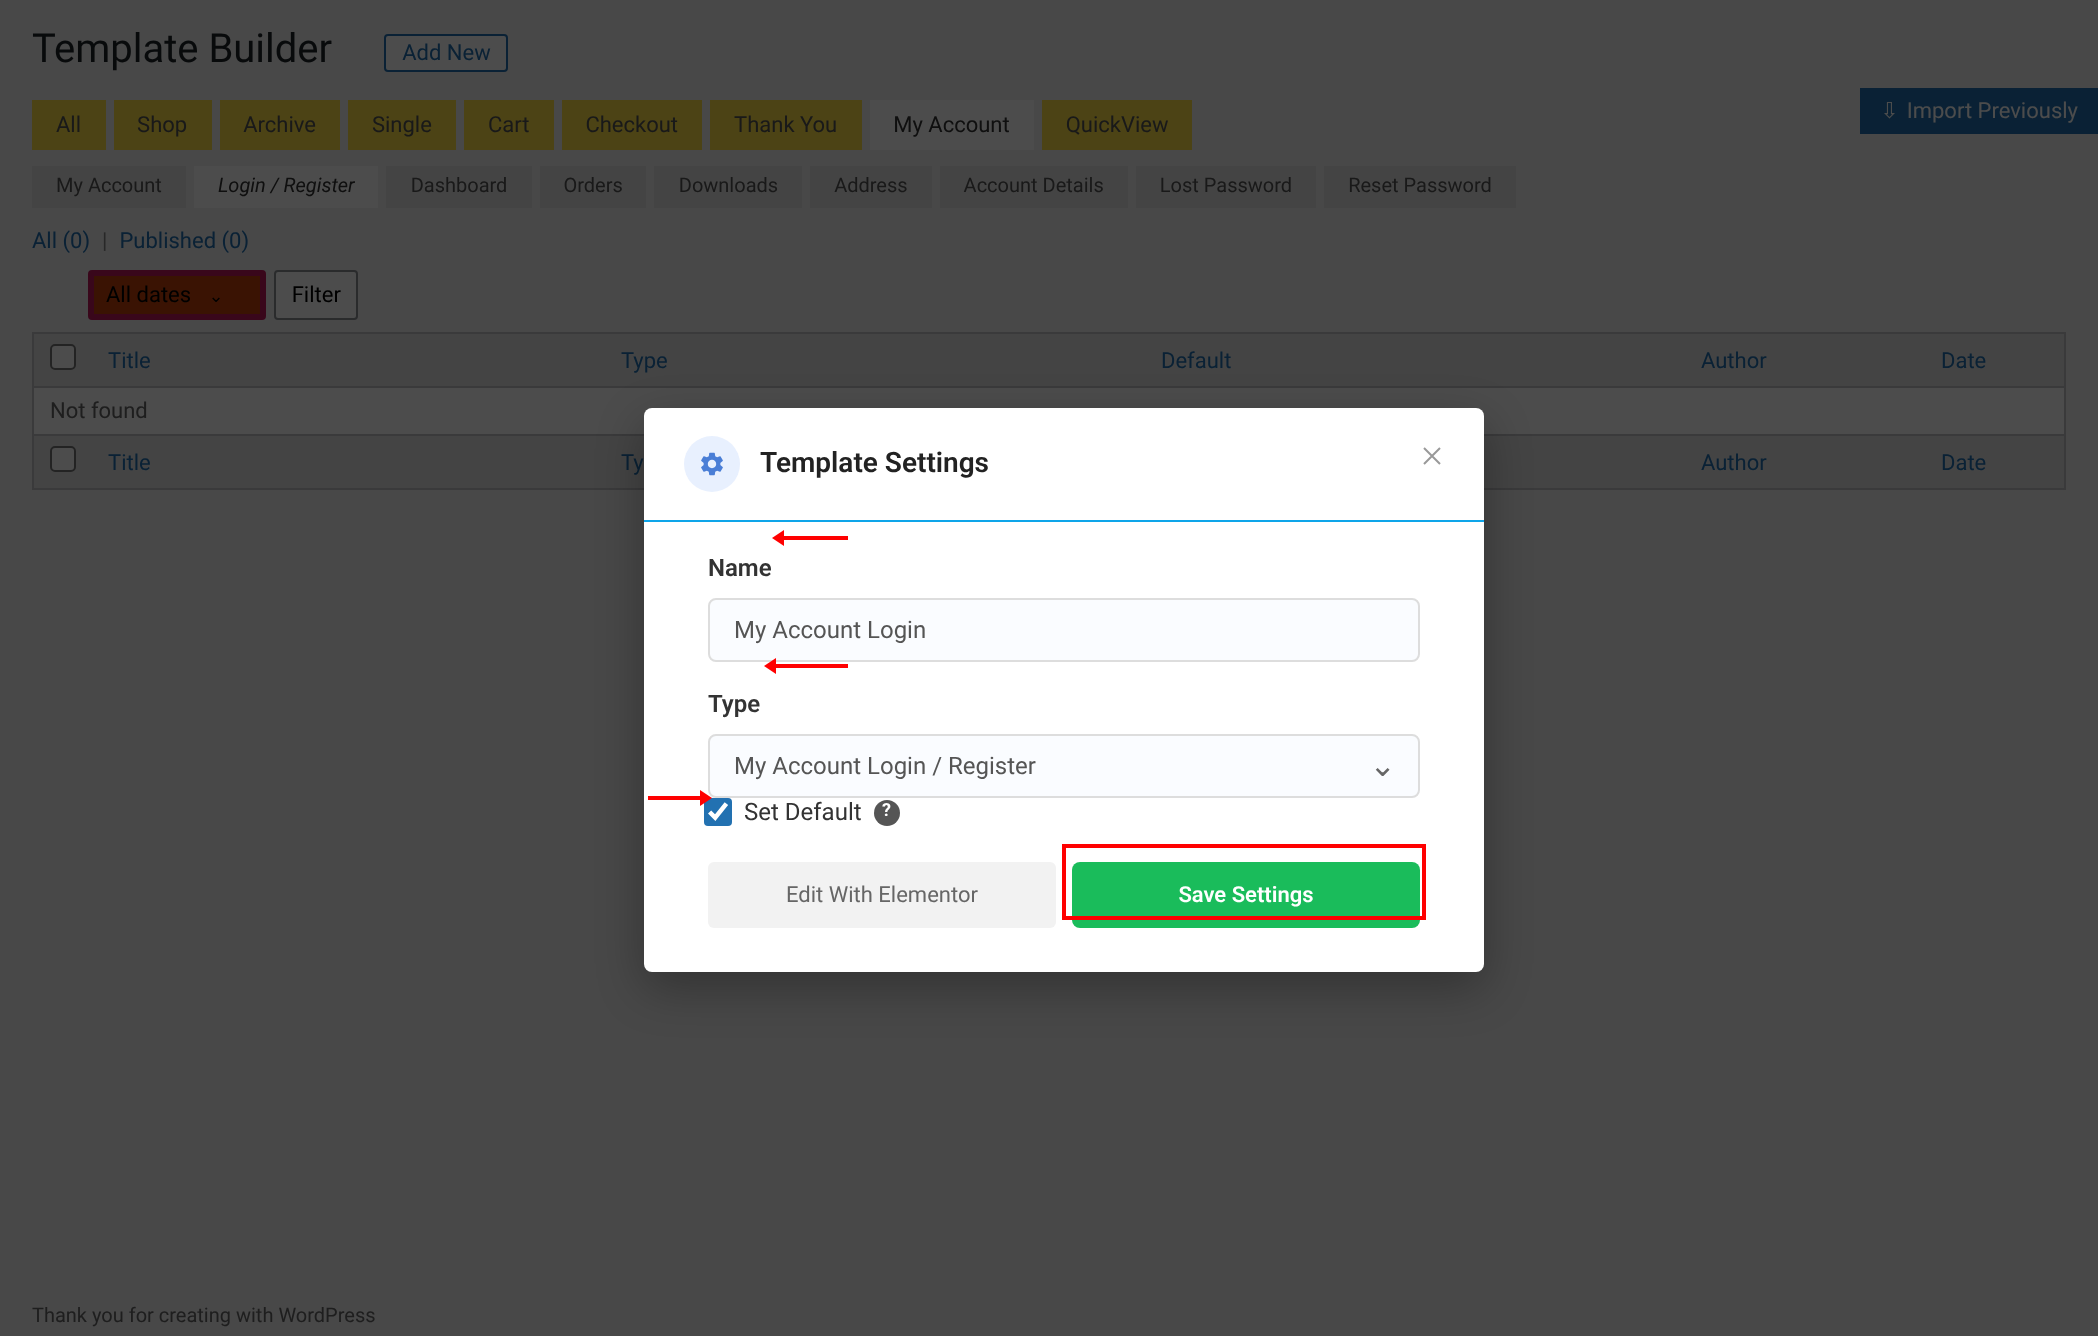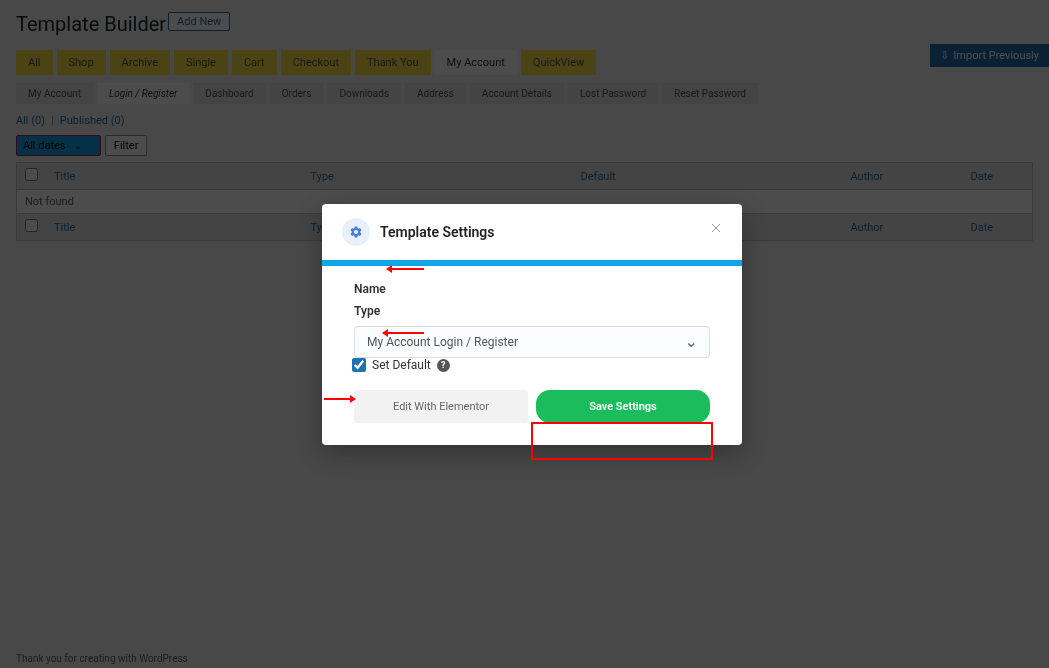--- a/index.html
+++ b/index.html
@@ -1,79 +1,79 @@
 <!DOCTYPE html>
 <html><head>
   <meta charset="utf-8">
   <style>
     * { margin: 0; padding: 0; box-sizing: border-box; font-family: -apple-system, BlinkMacSystemFont, "Segoe UI", Roboto, sans-serif; }
     body { background: #f0f0f1; position: relative; width: 1049px; height: 668px; overflow: hidden; }
     
     .page-bg { position: absolute; inset: 0; background: #f0f0f1; padding: 12px 16px; }
     
-    .page-header { display: flex; align-items: flex-start; gap: 2px; margin-bottom: 14px; }
+    .page-header { display: flex; align-items: flex-end; gap: 26px; margin-bottom: 14px; }
     .page-title { font-size: 20px; font-weight: 400; color: #1d2327; }
     .add-new { border: 1px solid #2271b1; color: #2271b1; background: #fff; padding: 2px 8px; font-size: 11px; border-radius: 2px; cursor: pointer; }
     
     .import-btn { position: absolute; right: 0; top: 44px; background: #2271b1; color: #fff; padding: 5px 10px; font-size: 11px; border: none; display: flex; align-items: center; gap: 4px; }
     
     .tab-row { display: flex; gap: 4px; margin-bottom: 8px; }
     .tab-btn { background: #fde047; border: none; color: #555; padding: 6px 12px; font-size: 11px; cursor: pointer; }
     .tab-btn.active { background: #fff; color: #333; }
     
     .sub-tab-row { display: flex; gap: 4px; margin-bottom: 10px; }
     .sub-tab-btn { background: #e5e5e5; border: none; color: #555; padding: 5px 12px; font-size: 10px; cursor: pointer; }
     .sub-tab-btn.active { background: #fff; color: #333; font-style: italic; }
     
     .filter-bar { display: flex; align-items: center; gap: 6px; margin-bottom: 8px; font-size: 11px; color: #2271b1; }
     .filter-bar .sep { color: #888; }
     
     .date-filter-row { display: flex; gap: 4px; margin-bottom: 6px; }
-    .date-select { border: 1px solid #be185d; background: #0ea5e9; padding: 3px 18px 3px 6px; font-size: 11px; border-radius: 2px; position: relative; }
+    .date-select { border: 3px solid #be185d; background: #c2410c; padding: 3px 18px 3px 6px; font-size: 11px; border-radius: 2px; position: relative; margin-left: 28px; }
     .filter-btn { border: 1px solid #8c8f94; background: #fff; padding: 3px 8px; font-size: 11px; border-radius: 2px; }
     
     .table { width: 100%; border: 1px solid #c3c4c7; border-collapse: collapse; font-size: 11px; background: #fff; }
     .table th { text-align: left; padding: 5px 8px; font-weight: 400; color: #2271b1; border-bottom: 1px solid #c3c4c7; }
     .table td { padding: 5px 8px; color: #555; }
     .table .cb { width: 24px; }
     .table .not-found-row td { color: #666; }
     .table thead tr, .table tfoot tr { background: #e5e5e5; }
     .table tfoot th { border-top: 1px solid #c3c4c7; border-bottom: none; }
     
     .checkbox-cell { text-align: center; }
     .checkbox-cell input { margin: 0; }
     
     .footer-text { position: absolute; bottom: 4px; left: 16px; font-size: 10px; color: #666; }
     
     
     .overlay { position: absolute; inset: 0; background: rgba(0,0,0,0.7); }
     
     .modal { position: absolute; left: 322px; top: 204px; width: 420px; background: #fff; border-radius: 4px; box-shadow: 0 8px 24px rgba(0,0,0,0.3); }
-    .modal-header { display: flex; align-items: center; padding: 14px 20px; border-bottom: 6px solid #0ea5e9; position: relative; }
+    .modal-header { display: flex; align-items: center; padding: 14px 20px; border-bottom: 1px solid #0ea5e9; position: relative; }
     .modal-icon { width: 28px; height: 28px; border-radius: 50%; background: #e8f0fe; display: flex; align-items: center; justify-content: center; margin-right: 10px; }
     .modal-icon svg { width: 14px; height: 14px; }
     .modal-title { font-size: 14px; font-weight: 600; color: #222; }
     .modal-close { position: absolute; right: 18px; top: 16px; cursor: pointer; color: #999; }
     .modal-close svg { width: 16px; height: 16px; }
     
     .modal-body { padding: 16px 32px 22px; }
     .form-label { font-size: 12px; font-weight: 600; color: #333; margin-bottom: 8px; display: flex; align-items: flex-end; gap: 8px; }
     .form-input { width: 100%; padding: 8px 12px; border: 1px solid #ddd; border-radius: 4px; font-size: 12px; color: #555; margin-bottom: 14px; background: #fafcff; }
     .form-select { width: 100%; padding: 8px 12px; border: 1px solid #ddd; border-radius: 4px; font-size: 12px; color: #555; margin-bottom: 14px; background: #fafcff; appearance: none; position: relative; }
     .select-wrap { position: relative; }
     .select-wrap::after { content: "⌄"; position: absolute; right: 12px; top: 6px; color: #666; pointer-events: none; }
     .select-wrap .form-select { margin-bottom: 0; }
     
     .checkbox-row { display: flex; align-items: center; gap: 6px; font-size: 12px; color: #333; margin-bottom: 18px; margin-left: -2px; }
     .checkbox-row input[type="checkbox"] { width: 14px; height: 14px; accent-color: #2271b1; }
     .help-icon { width: 13px; height: 13px; border-radius: 50%; background: #555; color: #fff; display: inline-flex; align-items: center; justify-content: center; font-size: 9px; font-weight: bold; }
     
     .btn-row { display: flex; gap: 8px; }
     .btn-edit { flex: 1; background: #f2f2f2; border: none; color: #666; padding: 10px; font-size: 11px; border-radius: 3px; cursor: pointer; }
-    .btn-save { flex: 1; background: #1abc5b; border: none; color: #fff; padding: 10px; font-size: 11px; font-weight: 600; border-radius: 14px; cursor: pointer; }
+    .btn-save { flex: 1; background: #1abc5b; border: none; color: #fff; padding: 10px; font-size: 11px; font-weight: 600; border-radius: 4px; cursor: pointer; }
     
     
     .red-arrow { position: absolute; pointer-events: none; }
     .red-arrow.arrow1 { left: 388px; top: 268px; width: 36px; height: 2px; background: red; }
     .red-arrow.arrow1::before { content: ""; position: absolute; left: -6px; top: -3px; border: 4px solid transparent; border-right: 6px solid red; }
     .red-arrow.arrow2 { left: 384px; top: 332px; width: 40px; height: 2px; background: red; }
     .red-arrow.arrow2::before { content: ""; position: absolute; left: -6px; top: -3px; border: 4px solid transparent; border-right: 6px solid red; }
     .red-arrow.arrow3 { left: 324px; top: 398px; width: 30px; height: 2px; background: red; }
     .red-arrow.arrow3::after { content: ""; position: absolute; right: -6px; top: -3px; border: 4px solid transparent; border-left: 6px solid red; }
     .red-box { position: absolute; left: 531px; top: 422px; width: 182px; height: 38px; border: 2px solid red; pointer-events: none; }
@@ -176,20 +176,21 @@
     <div class="modal-close">
       <svg viewBox="0 0 24 24" fill="none" stroke="currentColor" stroke-width="1.5">
           <path d="M18 6 6 18M6 6l12 12"></path>
         </svg>
     </div>
   </div>
   <div class="modal-body">
     <div class="form-label">
       <span>Name</span>
     </div>
+    <input class="form-input" type="text" value="My Account Login" style="">
     
     <div class="form-label">
       <span>Type</span>
     </div>
     <div class="select-wrap">
       <select class="form-select">
         <option>My Account Login / Register</option>
       </select>
     </div>
     

